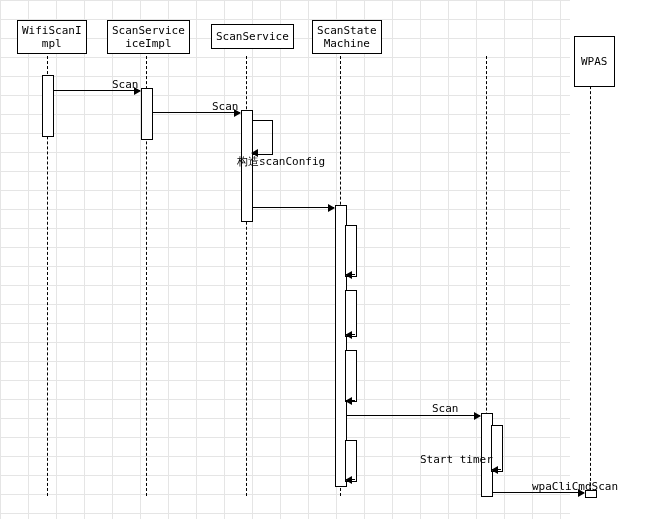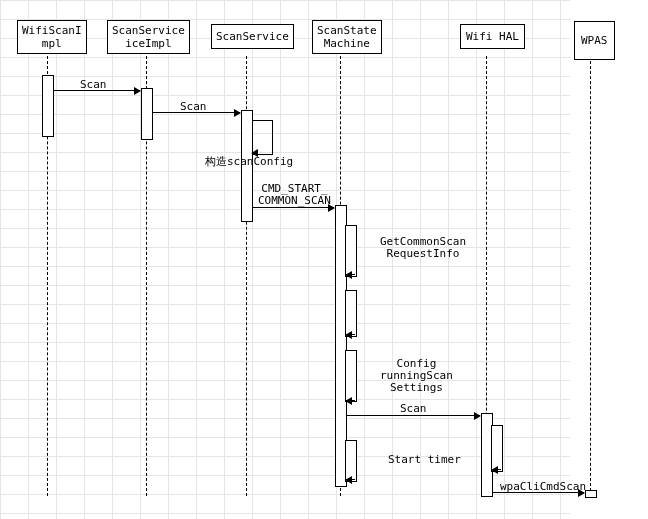--- a/index.html
+++ b/index.html
@@ -14,21 +14,21 @@
   
   .part{position:absolute;top:20px;background:#fff;border:1px solid #000;
         padding:3px 4px;text-align:center;white-space:pre;line-height:13px;}
   
   .act{position:absolute;background:#fff;border:1px solid #000;width:10px;}
   
   .arrow{position:absolute;height:0;border-top:1.2px solid #000;}
   .arrow.r::after{content:"";position:absolute;right:-1px;top:-4px;border-top:4px solid transparent;border-bottom:4px solid transparent;border-left:7px solid #000;}
   .arrow.l::after{content:"";position:absolute;left:-1px;top:-4px;border-top:4px solid transparent;border-bottom:4px solid transparent;border-right:7px solid #000;}
   
-  .cap{position:absolute;white-space:pre;text-align:center;line-height:12px;}
+  .cap{position:absolute;white-space:pre;line-height:12px;margin-left:32px;}
   
   .selfline{position:absolute;border:1px solid #000;border-left:none;}
 </style>
 </head>
 <body>
 
 <div class="wrap">
   <div class="grid"></div>
 
   <div class="lifeline" style="left:47px;height:440px"></div>
@@ -38,22 +38,21 @@
   <div class="lifeline" style="left:486px;height:440px"></div>
   <div class="lifeline" style="left:590px;height:440px"></div>
 
   <div class="part" style="left:17px">WifiScanI
 mpl</div>
   <div class="part" style="left:107px">ScanService
 iceImpl</div>
   <div class="part" style="left:312px">ScanState
 Machine</div>
   <div class="part" style="left:211px;top:24px;padding:5px 4px">ScanService</div>
-  <div class="part" style="left:460px;top:24px;padding:5px 5px">Wifi HAL</div>
-  <div class="part" style="left:574px;top:21px;padding:12px 6px">WPAS</div>
+  <div class="part" style="left:574px;top:36px;padding:18px 6px">WPAS</div>
 
   <div class="act" style="left:42px;top:75px;height:60px"></div>
   <div class="act" style="left:141px;top:88px;height:50px"></div>
   <div class="act" style="left:241px;top:110px;height:110px"></div>
   <div class="act" style="left:335px;top:205px;height:280px"></div>
   <div class="act" style="left:345px;top:225px;height:50px"></div>
   <div class="act" style="left:345px;top:290px;height:45px"></div>
   <div class="act" style="left:345px;top:350px;height:50px"></div>
   <div class="act" style="left:345px;top:440px;height:40px"></div>
   <div class="act" style="left:481px;top:413px;height:82px"></div>
@@ -64,33 +63,26 @@
   <div class="cap" style="left:80px;top:79px">Scan</div>
 
   <div class="arrow r" style="left:152px;top:112px;width:88px"></div>
   <div class="cap" style="left:180px;top:101px">Scan</div>
 
   <div class="selfline" style="left:252px;top:120px;width:20px;height:33px"></div>
   <div class="arrow l" style="left:252px;top:153px;width:1px;border:none"></div>
   <div class="cap" style="left:205px;top:156px">构造scanConfig</div>
 
   <div class="arrow r" style="left:252px;top:207px;width:82px"></div>
-  <div class="cap" style="left:258px;top:183px">CMD_START_
-COMMON_SCAN</div>
 
   <div class="arrow l" style="left:346px;top:274px;width:9px;border-top:1.2px solid #000"></div>
-  <div class="cap" style="left:380px;top:236px">GetCommonScan
-RequestInfo</div>
 
   <div class="arrow l" style="left:346px;top:334px;width:9px;border-top:1.2px solid #000"></div>
 
   <div class="arrow l" style="left:346px;top:400px;width:9px;border-top:1.2px solid #000"></div>
-  <div class="cap" style="left:380px;top:358px">Config
-runningScan
-Settings</div>
 
   <div class="arrow r" style="left:346px;top:415px;width:134px"></div>
   <div class="cap" style="left:400px;top:403px">Scan</div>
 
   <div class="arrow l" style="left:492px;top:469px;width:9px;border-top:1.2px solid #000"></div>
 
   <div class="arrow l" style="left:346px;top:479px;width:9px;border-top:1.2px solid #000"></div>
   <div class="cap" style="left:388px;top:454px">Start timer</div>
 
   <div class="arrow r" style="left:493px;top:492px;width:91px"></div>

